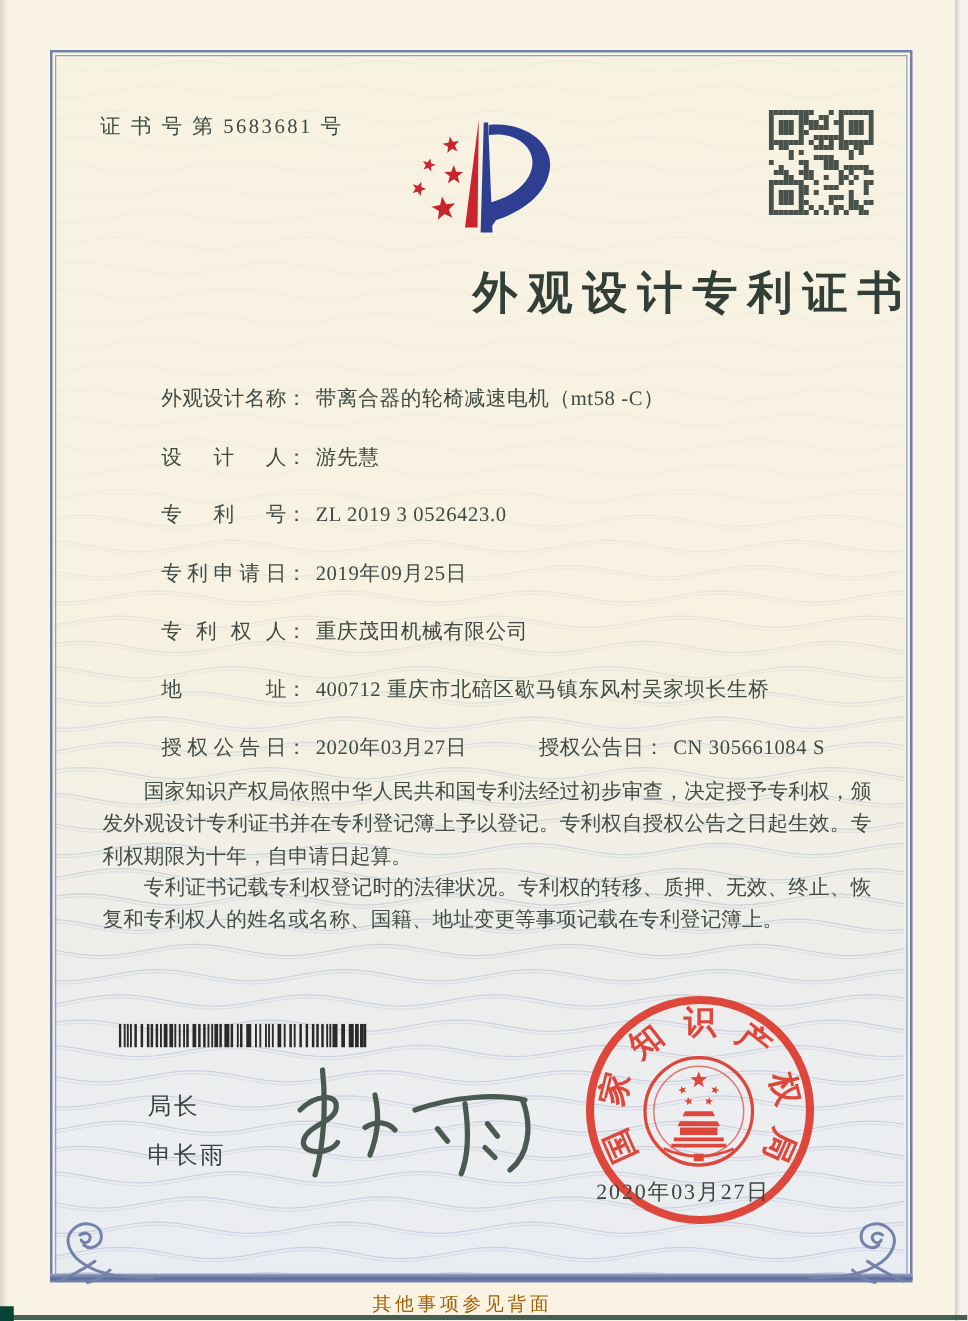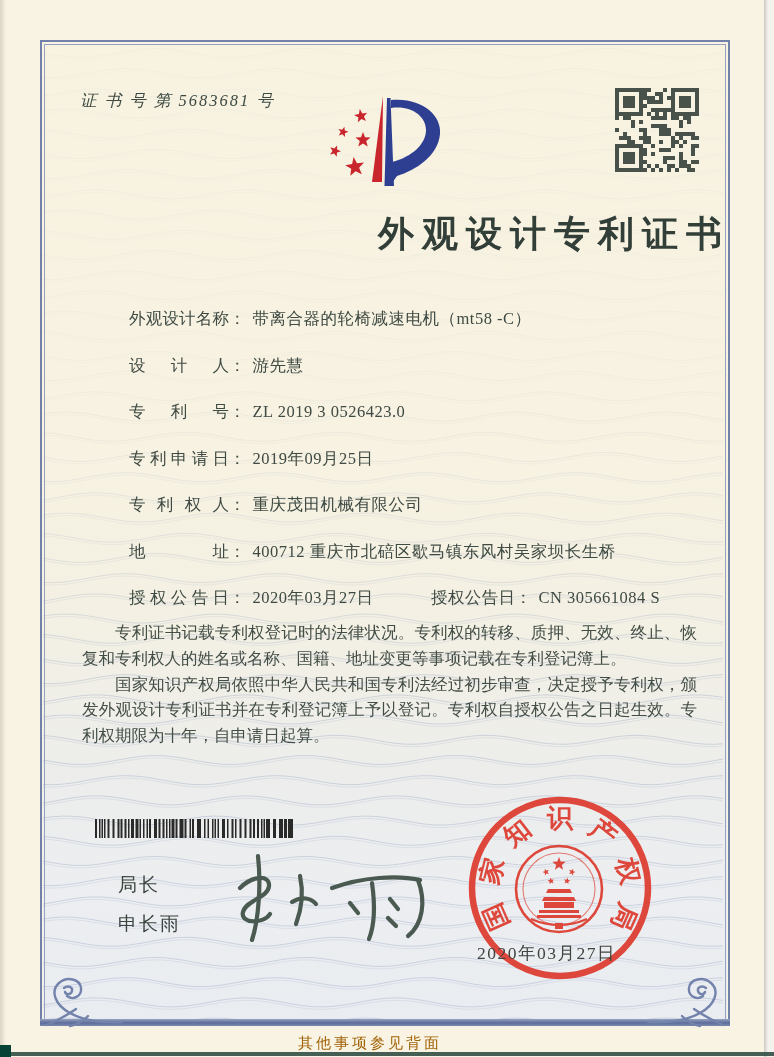--- a/index.html
+++ b/index.html
@@ -15,21 +15,21 @@
   
   .frame { position:absolute; left:40px; top:40px; width:690px; height:984px;
     border:2.5px solid #7181aa; z-index:2; pointer-events:none; }
   .frame-inner { position:absolute; inset:2px; border:1px solid #96a1bf; }
   .frame-bottom { position:absolute; left:40px; top:1019px; width:690px; height:7px; z-index:3;
     background:linear-gradient(180deg,#97a3c0,#5d6c9a 55%,#7c8ab0); }
   .flourish { position:absolute; z-index:4; }
 
   .content { position:absolute; inset:0; z-index:5; color:#3c4841; }
 
-  .cert-no { position:absolute; left:80px; top:90px; font-size:16.5px; letter-spacing:2px; color:#3d4a43;font-style:italic; }
+  .cert-no { position:absolute; left:80px; top:90px; font-size:16.5px; letter-spacing:2px; color:#3d4a43; }
   #logo { position:absolute; left:318px; top:70px; }
   #qr { position:absolute; left:615px; top:88px; }
 
   .title { position:absolute; left:0; top:210px; width:730px; text-align:right;
     font-size:36px; font-weight:700; letter-spacing:8px; color:#323f39; }
 
   .fields { position:absolute; left:82px; top:309px; width:616px; font-size:16.5px; color:#3e4a43; }
   .frow { position:relative; margin-bottom:27.5px; line-height:19px; white-space:nowrap;margin-left:47px; }
   .flabel { display:inline-block; width:100px; text-align:justify; text-align-last:justify; }
   .fvalue { margin-left:7px; letter-spacing:0.5px; }
@@ -449,22 +449,22 @@
       </div>
       <div class="frow">
         <span class="flabel">授权公告日</span><span>：</span><span class="fvalue">2020年03月27日</span>
         <span class="fpair2">
           <span class="flabel">授权公告日</span><span>：</span><span class="fvalue">CN 305661084 S</span>
         </span>
       </div>
     </div>
 
     <div class="paras">
+      <p>国家知识产权局依照中华人民共和国专利法经过初步审查，决定授予专利权，颁发外观设计专利证书并在专利登记簿上予以登记。专利权自授权公告之日起生效。专利权期限为十年，自申请日起算。</p>
       <p>专利证书记载专利权登记时的法律状况。专利权的转移、质押、无效、终止、恢复和专利权人的姓名或名称、国籍、地址变更等事项记载在专利登记簿上。</p>
-      <p>国家知识产权局依照中华人民共和国专利法经过初步审查，决定授予专利权，颁发外观设计专利证书并在专利登记簿上予以登记。专利权自授权公告之日起生效。专利权期限为十年，自申请日起算。</p>
     </div>
 
     <svg id="barcode" width="200" height="19">
         <rect x="0.0" y="0" width="2" height="19" fill="#2a2a28"></rect>
         <rect x="4.0" y="0" width="1.5" height="19" fill="#2a2a28"></rect>
         <rect x="6.5" y="0" width="1.5" height="19" fill="#2a2a28"></rect>
         <rect x="9.0" y="0" width="1.5" height="19" fill="#2a2a28"></rect>
         <rect x="12.5" y="0" width="2" height="19" fill="#2a2a28"></rect>
         <rect x="17.5" y="0" width="2" height="19" fill="#2a2a28"></rect>
         <rect x="22.5" y="0" width="2" height="19" fill="#2a2a28"></rect>

